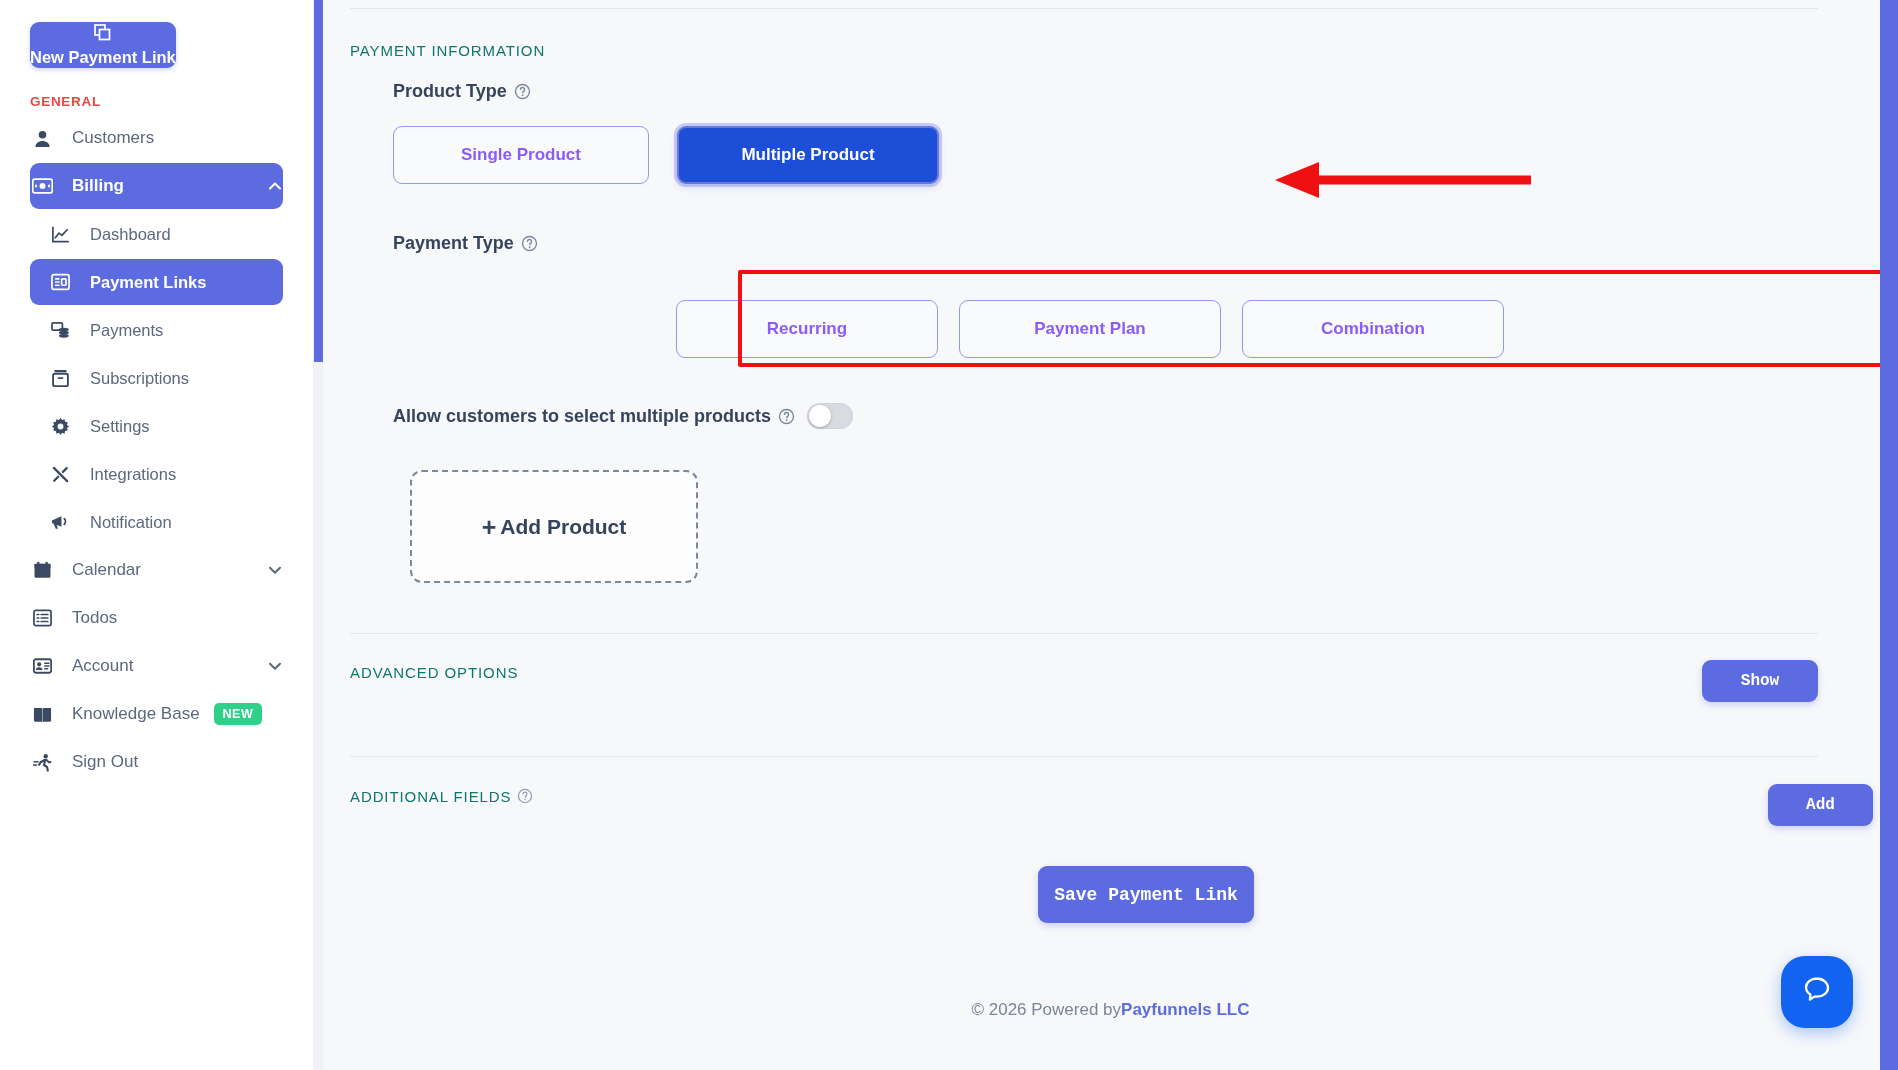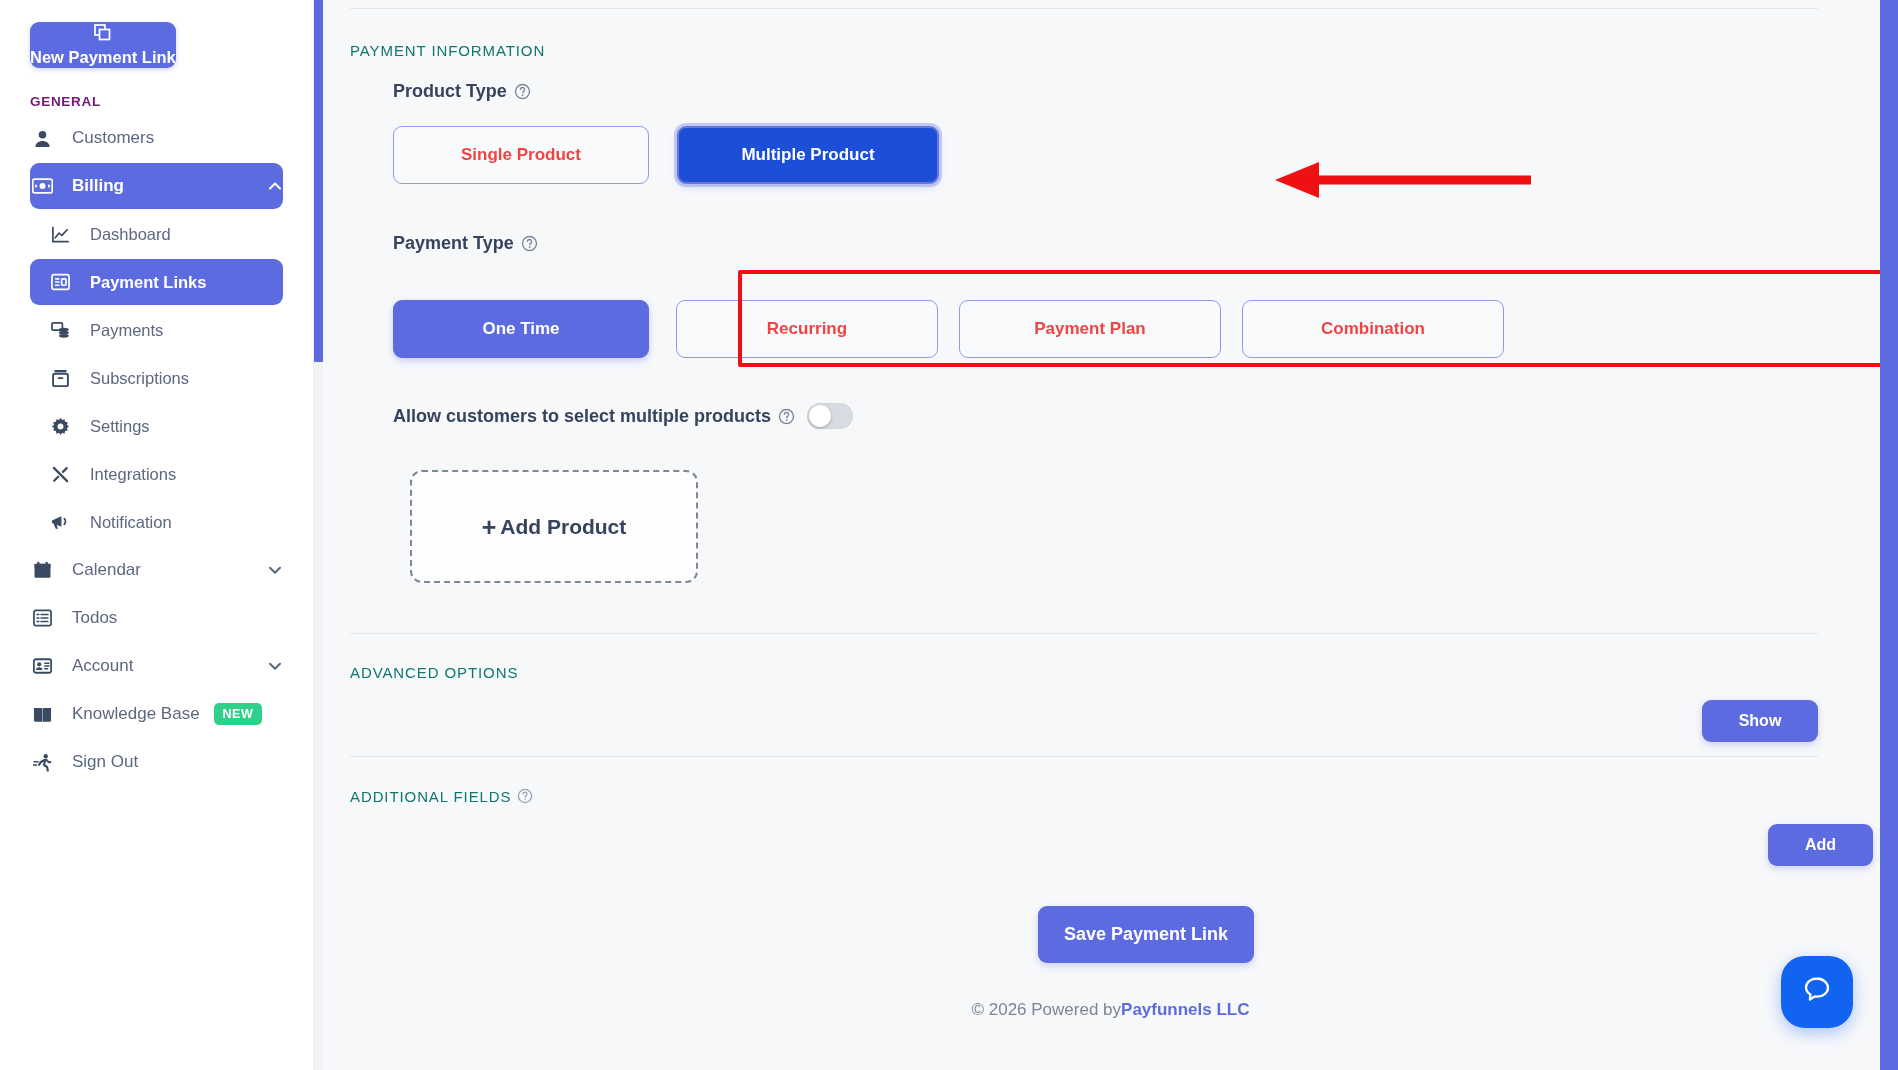--- a/index.html
+++ b/index.html
@@ -33,21 +33,21 @@
     font-family: "Liberation Sans", sans-serif;
     cursor: pointer;
     box-shadow: 0 2px 5px rgba(92,108,224,.28);
     flex-direction: column;
   }
   .copy-ico { width: 17px; height: 17px; flex:0 0 17px; }
 
   .group-label {
     margin: 26px 0 6px 30px;
     font-size: 13.5px; font-weight: 700; letter-spacing: .7px;
-    color: #701a75; text-transform: uppercase;
+    color: #ef4444; text-transform: uppercase;
   }
 
   .nav { padding: 0 30px; }
   .nav-item {
     display: flex; align-items: center; height: 46px;
     border-radius: 9px; cursor: pointer; position: relative;
     margin-bottom: 2px;
   }
   .nav-item .ico { width: 24px; flex: 0 0 24px; display:flex; align-items:center; justify-content:center; color:#3b4a63; }
   .nav-item .ico svg { display:block; }
@@ -99,21 +99,21 @@
 
   .field-label { font-size: 18px; color: #36435c; font-weight: 700; display:flex; align-items:center; gap:7px; }
   .q-ico { width:17px; height:17px; flex:0 0 17px; color:#7c879c; }
 
   .opt-btn {
     height: 58px; border-radius: 9px;
     display:flex; align-items:center; justify-content:center;
     font-size: 17px; font-weight: 700;
     font-family: "Liberation Sans", sans-serif;
     cursor: pointer; background: #f9fafb;
-    border: 1px solid #8f9bea; color: #ef4444;
+    border: 1px solid #8f9bea; color: #8b5cf6;
   }
   .opt-btn.filled { background:#5c6ce0; color:#fff; border-color:#5c6ce0; box-shadow:0 3px 7px rgba(92,108,224,.30); }
   .opt-btn.selected-ring {
     background:#1d4ed8; color:#fff; border: 2px solid #6b77d8;
     box-shadow: 0 0 0 3px rgba(140,150,235,.45), 0 3px 7px rgba(92,108,224,.25);
   }
 
   .toggle {
     width: 46px; height: 26px; border-radius: 14px; background:#d8dbe1;
     position: relative; cursor:pointer; flex:0 0 46px;
@@ -129,22 +129,22 @@
     border: 2px dashed #7d8799; border-radius: 12px;
     background: #fdfdfe;
     display:flex; align-items:center; justify-content:center;
     font-size: 21px; font-weight: 700; color:#36435c; cursor:pointer;
     gap: 4px;
   }
   .plus { font-size: 25px; font-weight: 700; line-height: 1; position:relative; top:1px; }
 
   .pill-btn {
     background:#5c6ce0; color:#fff; border:none; border-radius:9px;
-    font-family:Liberation Sans, sans-serif; font-weight:700; font-size:16px;
-    cursor:pointer; box-shadow: 0 3px 7px rgba(92,108,224,.28); margin-top: 40px;
+    font-family:Liberation Mono, monospace; font-weight:700; font-size:16px;
+    cursor:pointer; box-shadow: 0 3px 7px rgba(92,108,224,.28);
   }
 
   .footer {
     position:absolute; left:9px; right:0; top: 1000px;
     text-align:center; font-size: 17px; color:#7b8598;
   }
   .footer b { color:#5c6ce0; font-weight:700; }
 
   .right-accent {
     position:absolute; right:0; top:0; width:18px; height:1070px; background:#5c6ce0;
@@ -394,23 +394,20 @@
           <span>Payment Type</span>
           <span class="q-ico">
             <svg viewBox="0 0 17 17" width="17" height="17" fill="none" stroke="currentColor" stroke-width="1.4">
               <circle cx="8.5" cy="8.5" r="7"></circle>
               <path d="M6.4 6.3a2.1 2.1 0 1 1 2.6 2.3v1.2" stroke-linecap="round"></path>
               <circle cx="8.6" cy="12.2" r="0.85" fill="currentColor" stroke="none"></circle>
             </svg>
           </span>
         </div>
 
-        <div class="opt-btn filled" style="position:absolute;left:43px;top:300px;width:256px;">
-          <span>One Time</span>
-        </div>
         <div class="opt-btn" style="position:absolute;left:326px;top:300px;width:262px;">
           <span>Recurring</span>
         </div>
         <div class="opt-btn" style="position:absolute;left:609px;top:300px;width:262px;">
           <span>Payment Plan</span>
         </div>
         <div class="opt-btn" style="position:absolute;left:892px;top:300px;width:262px;">
           <span>Combination</span>
         </div>
 

